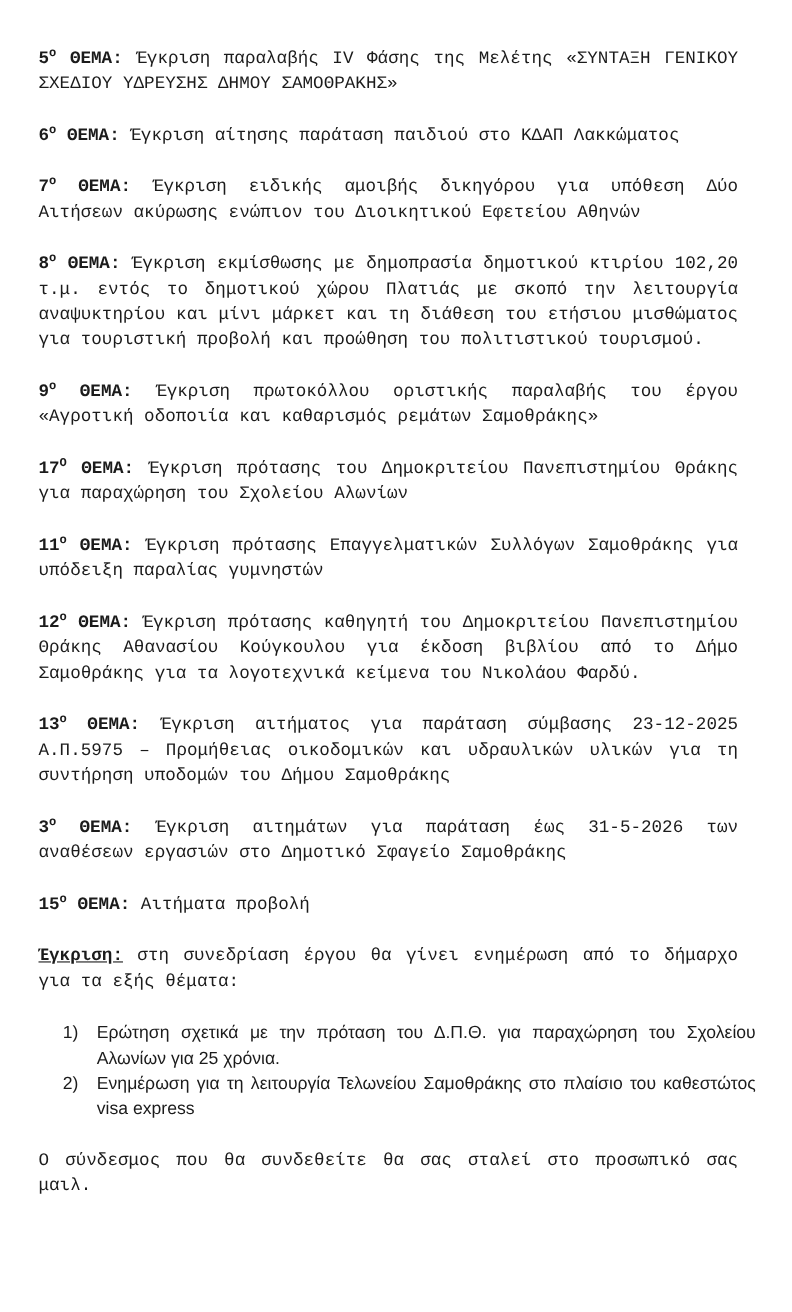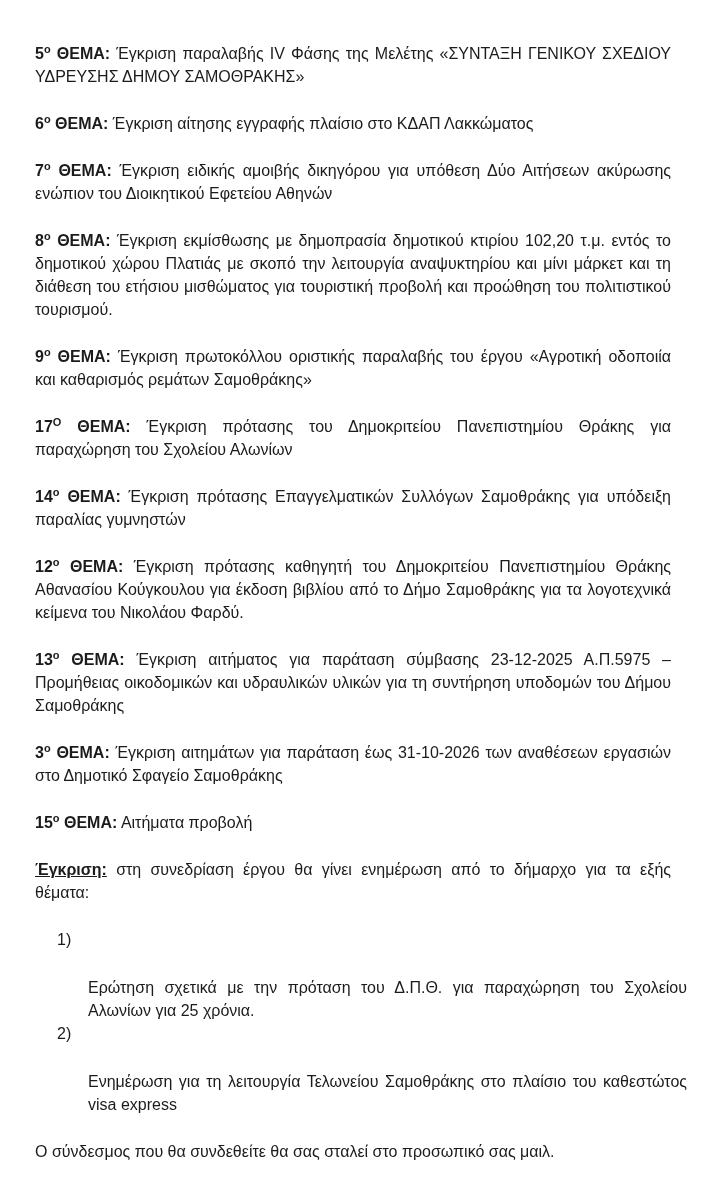--- a/index.html
+++ b/index.html
@@ -17,20 +17,21 @@
     padding: 42px 33px 40px 35px;
     font-family: "Liberation Sans", "DejaVu Sans", sans-serif;
     font-size: 16px;
     line-height: 23px;
     color: #1b1b1b;
     overflow: hidden;
   }
   p.topic, p.note, p.footer {
     margin: 0 16px 24px 0;
     text-align: justify;
+    font-family: Liberation Mono, monospace;
   }
   .label {
     font-weight: 700;
   }
   .label sup {
     font-size: 11px;
     line-height: 0;
     vertical-align: super;
     font-weight: 700;
   }
@@ -46,47 +47,46 @@
     display: flex;
     align-items: flex-start;
   }
   .list-item .marker {
     flex: none;
     width: 31px;
   }
   .list-item .item-text {
     flex: 1 1 auto;
     text-align: justify;
-    margin-top: 48px;
   }
 </style>
 </head>
 <body>
 
 <div class="page">
 
   <p class="topic"><span class="label"><span>5</span><sup>ο</sup><span> ΘΕΜΑ:</span></span><span> Έγκριση παραλαβής IV Φάσης της Μελέτης «ΣΥΝΤΑΞΗ ΓΕΝΙΚΟΥ ΣΧΕΔΙΟΥ ΥΔΡΕΥΣΗΣ ΔΗΜΟΥ ΣΑΜΟΘΡΑΚΗΣ»</span></p>
 
-  <p class="topic"><span class="label"><span>6</span><sup>ο</sup><span> ΘΕΜΑ:</span></span><span> Έγκριση αίτησης εγγραφής πλαίσιο στο ΚΔΑΠ Λακκώματος</span></p>
+  <p class="topic"><span class="label"><span>6</span><sup>ο</sup><span> ΘΕΜΑ:</span></span><span> Έγκριση αίτησης παράταση παιδιού στο ΚΔΑΠ Λακκώματος</span></p>
 
   <p class="topic"><span class="label"><span>7</span><sup>ο</sup><span> ΘΕΜΑ:</span></span><span> Έγκριση ειδικής αμοιβής δικηγόρου για υπόθεση Δύο Αιτήσεων ακύρωσης ενώπιον του Διοικητικού Εφετείου Αθηνών</span></p>
 
   <p class="topic"><span class="label"><span>8</span><sup>ο</sup><span> ΘΕΜΑ:</span></span><span> Έγκριση εκμίσθωσης με δημοπρασία δημοτικού κτιρίου 102,20 τ.μ. εντός το δημοτικού χώρου Πλατιάς με σκοπό την λειτουργία αναψυκτηρίου και μίνι μάρκετ και τη διάθεση του ετήσιου μισθώματος για τουριστική προβολή και προώθηση του πολιτιστικού τουρισμού.</span></p>
 
   <p class="topic"><span class="label"><span>9</span><sup>ο</sup><span> ΘΕΜΑ:</span></span><span> Έγκριση πρωτοκόλλου οριστικής παραλαβής του έργου «Αγροτική οδοποιία και καθαρισμός ρεμάτων Σαμοθράκης»</span></p>
 
   <p class="topic"><span class="label"><span>17</span><sup>Ο</sup><span> ΘΕΜΑ:</span></span><span> Έγκριση πρότασης του Δημοκριτείου Πανεπιστημίου Θράκης για παραχώρηση του Σχολείου Αλωνίων</span></p>
 
-  <p class="topic"><span class="label"><span>14</span><sup>ο</sup><span> ΘΕΜΑ:</span></span><span> Έγκριση πρότασης Επαγγελματικών Συλλόγων Σαμοθράκης για υπόδειξη παραλίας γυμνηστών</span></p>
+  <p class="topic"><span class="label"><span>11</span><sup>ο</sup><span> ΘΕΜΑ:</span></span><span> Έγκριση πρότασης Επαγγελματικών Συλλόγων Σαμοθράκης για υπόδειξη παραλίας γυμνηστών</span></p>
 
   <p class="topic"><span class="label"><span>12</span><sup>ο</sup><span> ΘΕΜΑ:</span></span><span> Έγκριση πρότασης καθηγητή του Δημοκριτείου Πανεπιστημίου Θράκης Αθανασίου Κούγκουλου για έκδοση βιβλίου από το Δήμο Σαμοθράκης για τα λογοτεχνικά κείμενα του Νικολάου Φαρδύ.</span></p>
 
   <p class="topic"><span class="label"><span>13</span><sup>ο</sup><span> ΘΕΜΑ:</span></span><span> Έγκριση αιτήματος για παράταση σύμβασης 23-12-2025 Α.Π.5975 – Προμήθειας οικοδομικών και υδραυλικών υλικών για τη συντήρηση υποδομών του Δήμου Σαμοθράκης</span></p>
 
-  <p class="topic"><span class="label"><span>3</span><sup>ο</sup><span> ΘΕΜΑ:</span></span><span> Έγκριση αιτημάτων για παράταση έως 31-10-2026 των αναθέσεων εργασιών στο Δημοτικό Σφαγείο Σαμοθράκης</span></p>
+  <p class="topic"><span class="label"><span>3</span><sup>ο</sup><span> ΘΕΜΑ:</span></span><span> Έγκριση αιτημάτων για παράταση έως 31-5-2026 των αναθέσεων εργασιών στο Δημοτικό Σφαγείο Σαμοθράκης</span></p>
 
   <p class="topic"><span class="label"><span>15</span><sup>ο</sup><span> ΘΕΜΑ:</span></span><span> Αιτήματα προβολή</span></p>
 
   <p class="note"><span class="note-label">Έγκριση:</span><span> στη συνεδρίαση έργου θα γίνει ενημέρωση από το δήμαρχο για τα εξής θέματα:</span></p>
 
   <div class="numbered-list">
     <div class="list-item">
       <span class="marker">1)</span>
       <span class="item-text">Ερώτηση σχετικά με την πρόταση του Δ.Π.Θ. για παραχώρηση του Σχολείου Αλωνίων για 25 χρόνια.</span>
     </div>

